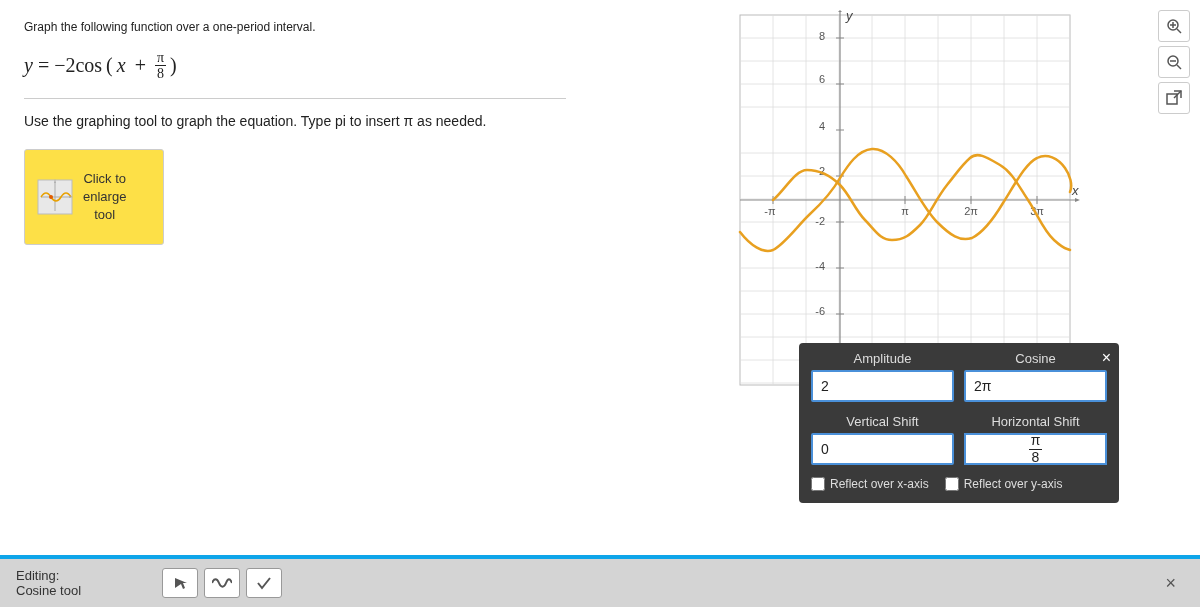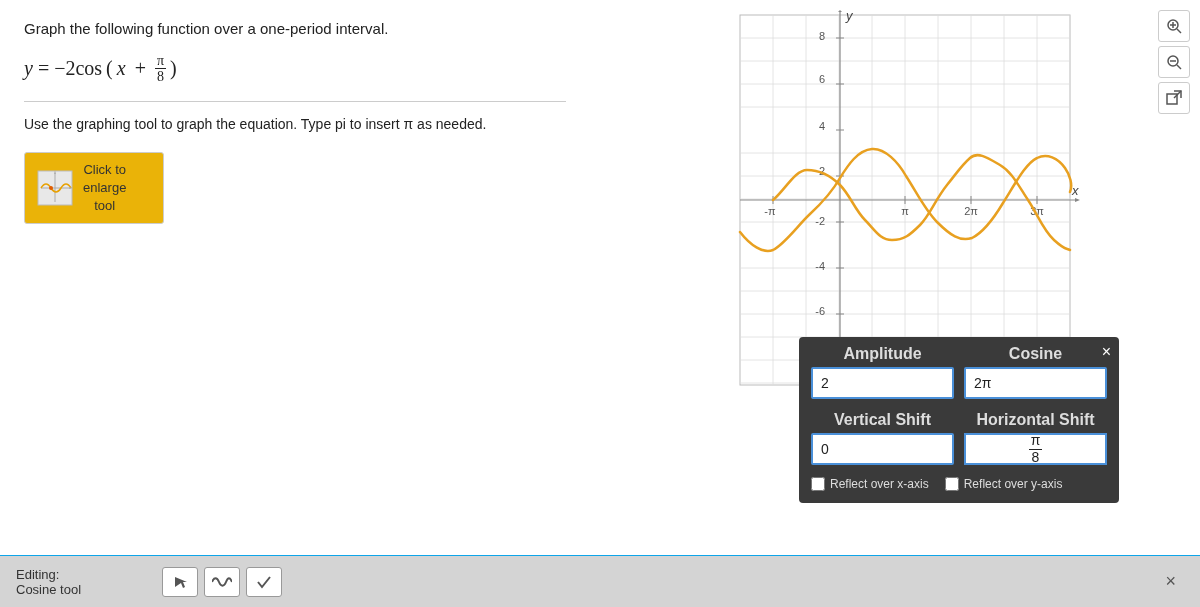--- a/index.html
+++ b/index.html
@@ -21,21 +21,21 @@
 
     
     .left-panel {
       width: 590px;
       padding: 20px 24px;
       background: #fff;
       flex-shrink: 0;
     }
 
     .question-text {
-      font-size: 15px;
+      font-size: 12px;
       color: #222;
       margin-bottom: 16px;
     }
 
     .equation {
       font-size: 20px;
       margin-bottom: 16px;
       color: #222;
       display: flex;
       align-items: center;
@@ -53,22 +53,22 @@
       font-size: 14px;
       color: #222;
       margin-bottom: 20px;
     }
 
     .enlarge-btn {
       display: flex;
       align-items: center;
       gap: 10px;
       border: 1px solid #ccc;
-      background: #eab308;
-      padding: 8px 12px;
+      background: #fde047;
+      padding: 20px 12px;
       cursor: pointer;
       border-radius: 3px;
       width: 140px;
     }
 
     .enlarge-icon {
       width: 36px;
       height: 36px;
       flex-shrink: 0;
     }
@@ -118,21 +118,21 @@
     }
 
     
     .tool-panel {
       height: 52px;
       background: #d4d4d4;
       display: flex;
       align-items: center;
       padding: 0 16px;
       gap: 16px;
-      border-top: 1px solid #0ea5e9;
+      border-top: 4px solid #0ea5e9;
     }
 
     .editing-label {
       font-size: 13px;
       color: #333;
       min-width: 130px;
     }
 
     .tool-buttons {
       display: flex;
@@ -194,25 +194,24 @@
       display: flex;
       padding: 8px 12px 4px 12px;
       gap: 10px;
     }
 
     .dialog-field {
       flex: 1;
     }
 
     .dialog-label {
-      font-size: 16px;
+      font-size: 13px;
       color: #ddd;
       text-align: center;
       margin-bottom: 4px;
-      font-weight: bold;
     }
 
     .dialog-input {
       width: 100%;
       height: 32px;
       border: 2px solid #4a90d9;
       border-radius: 2px;
       padding: 4px 8px;
       font-size: 14px;
       background: #fff;

